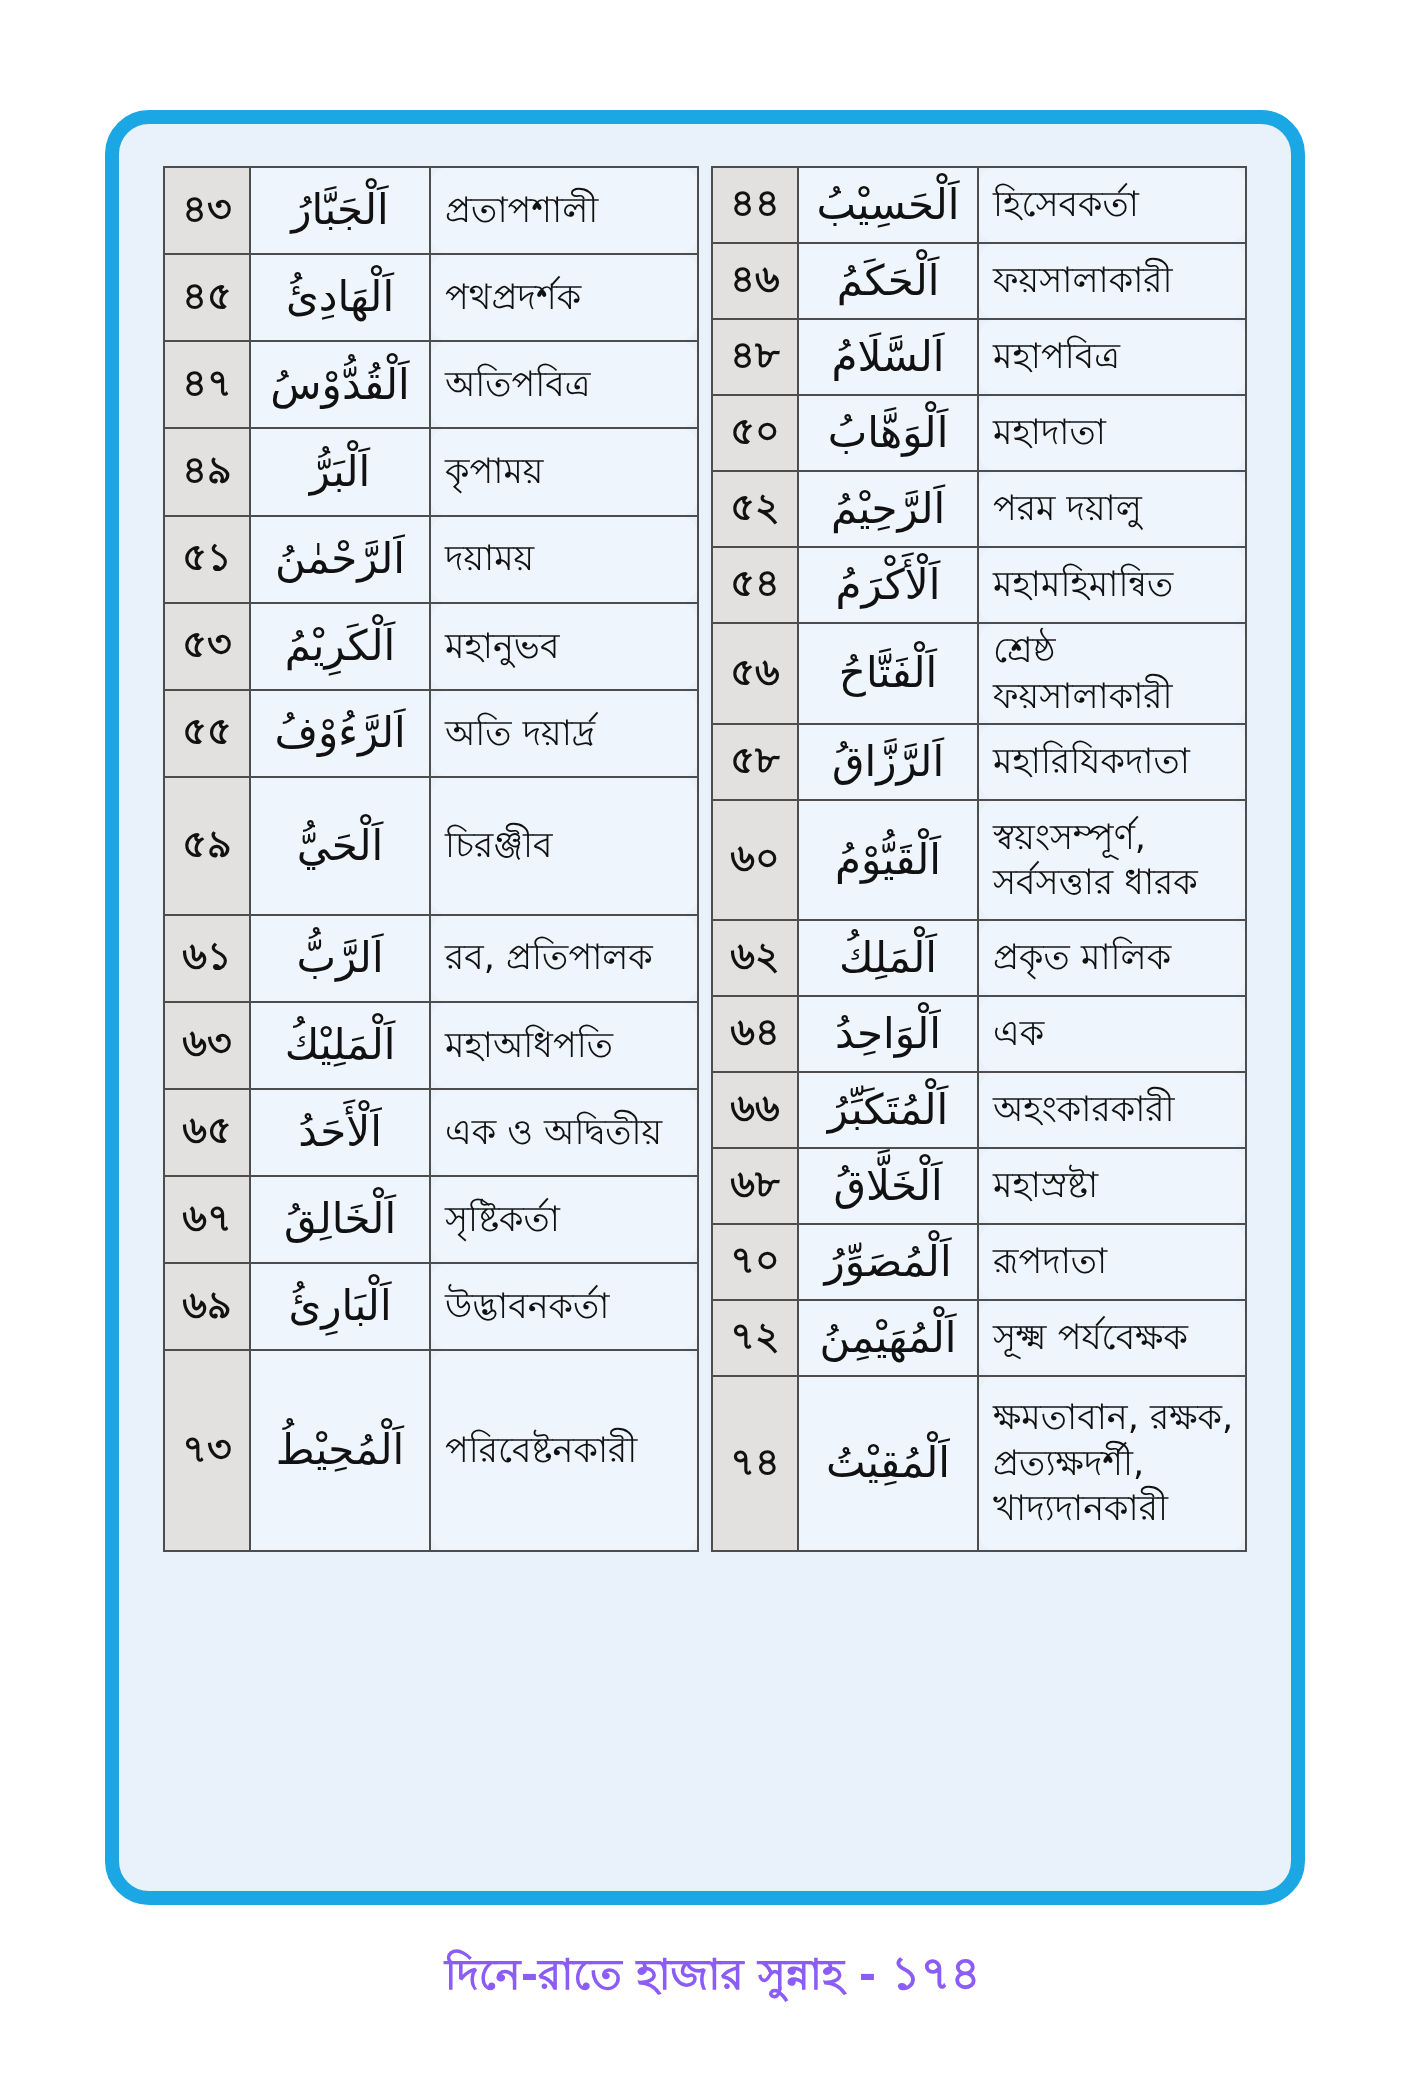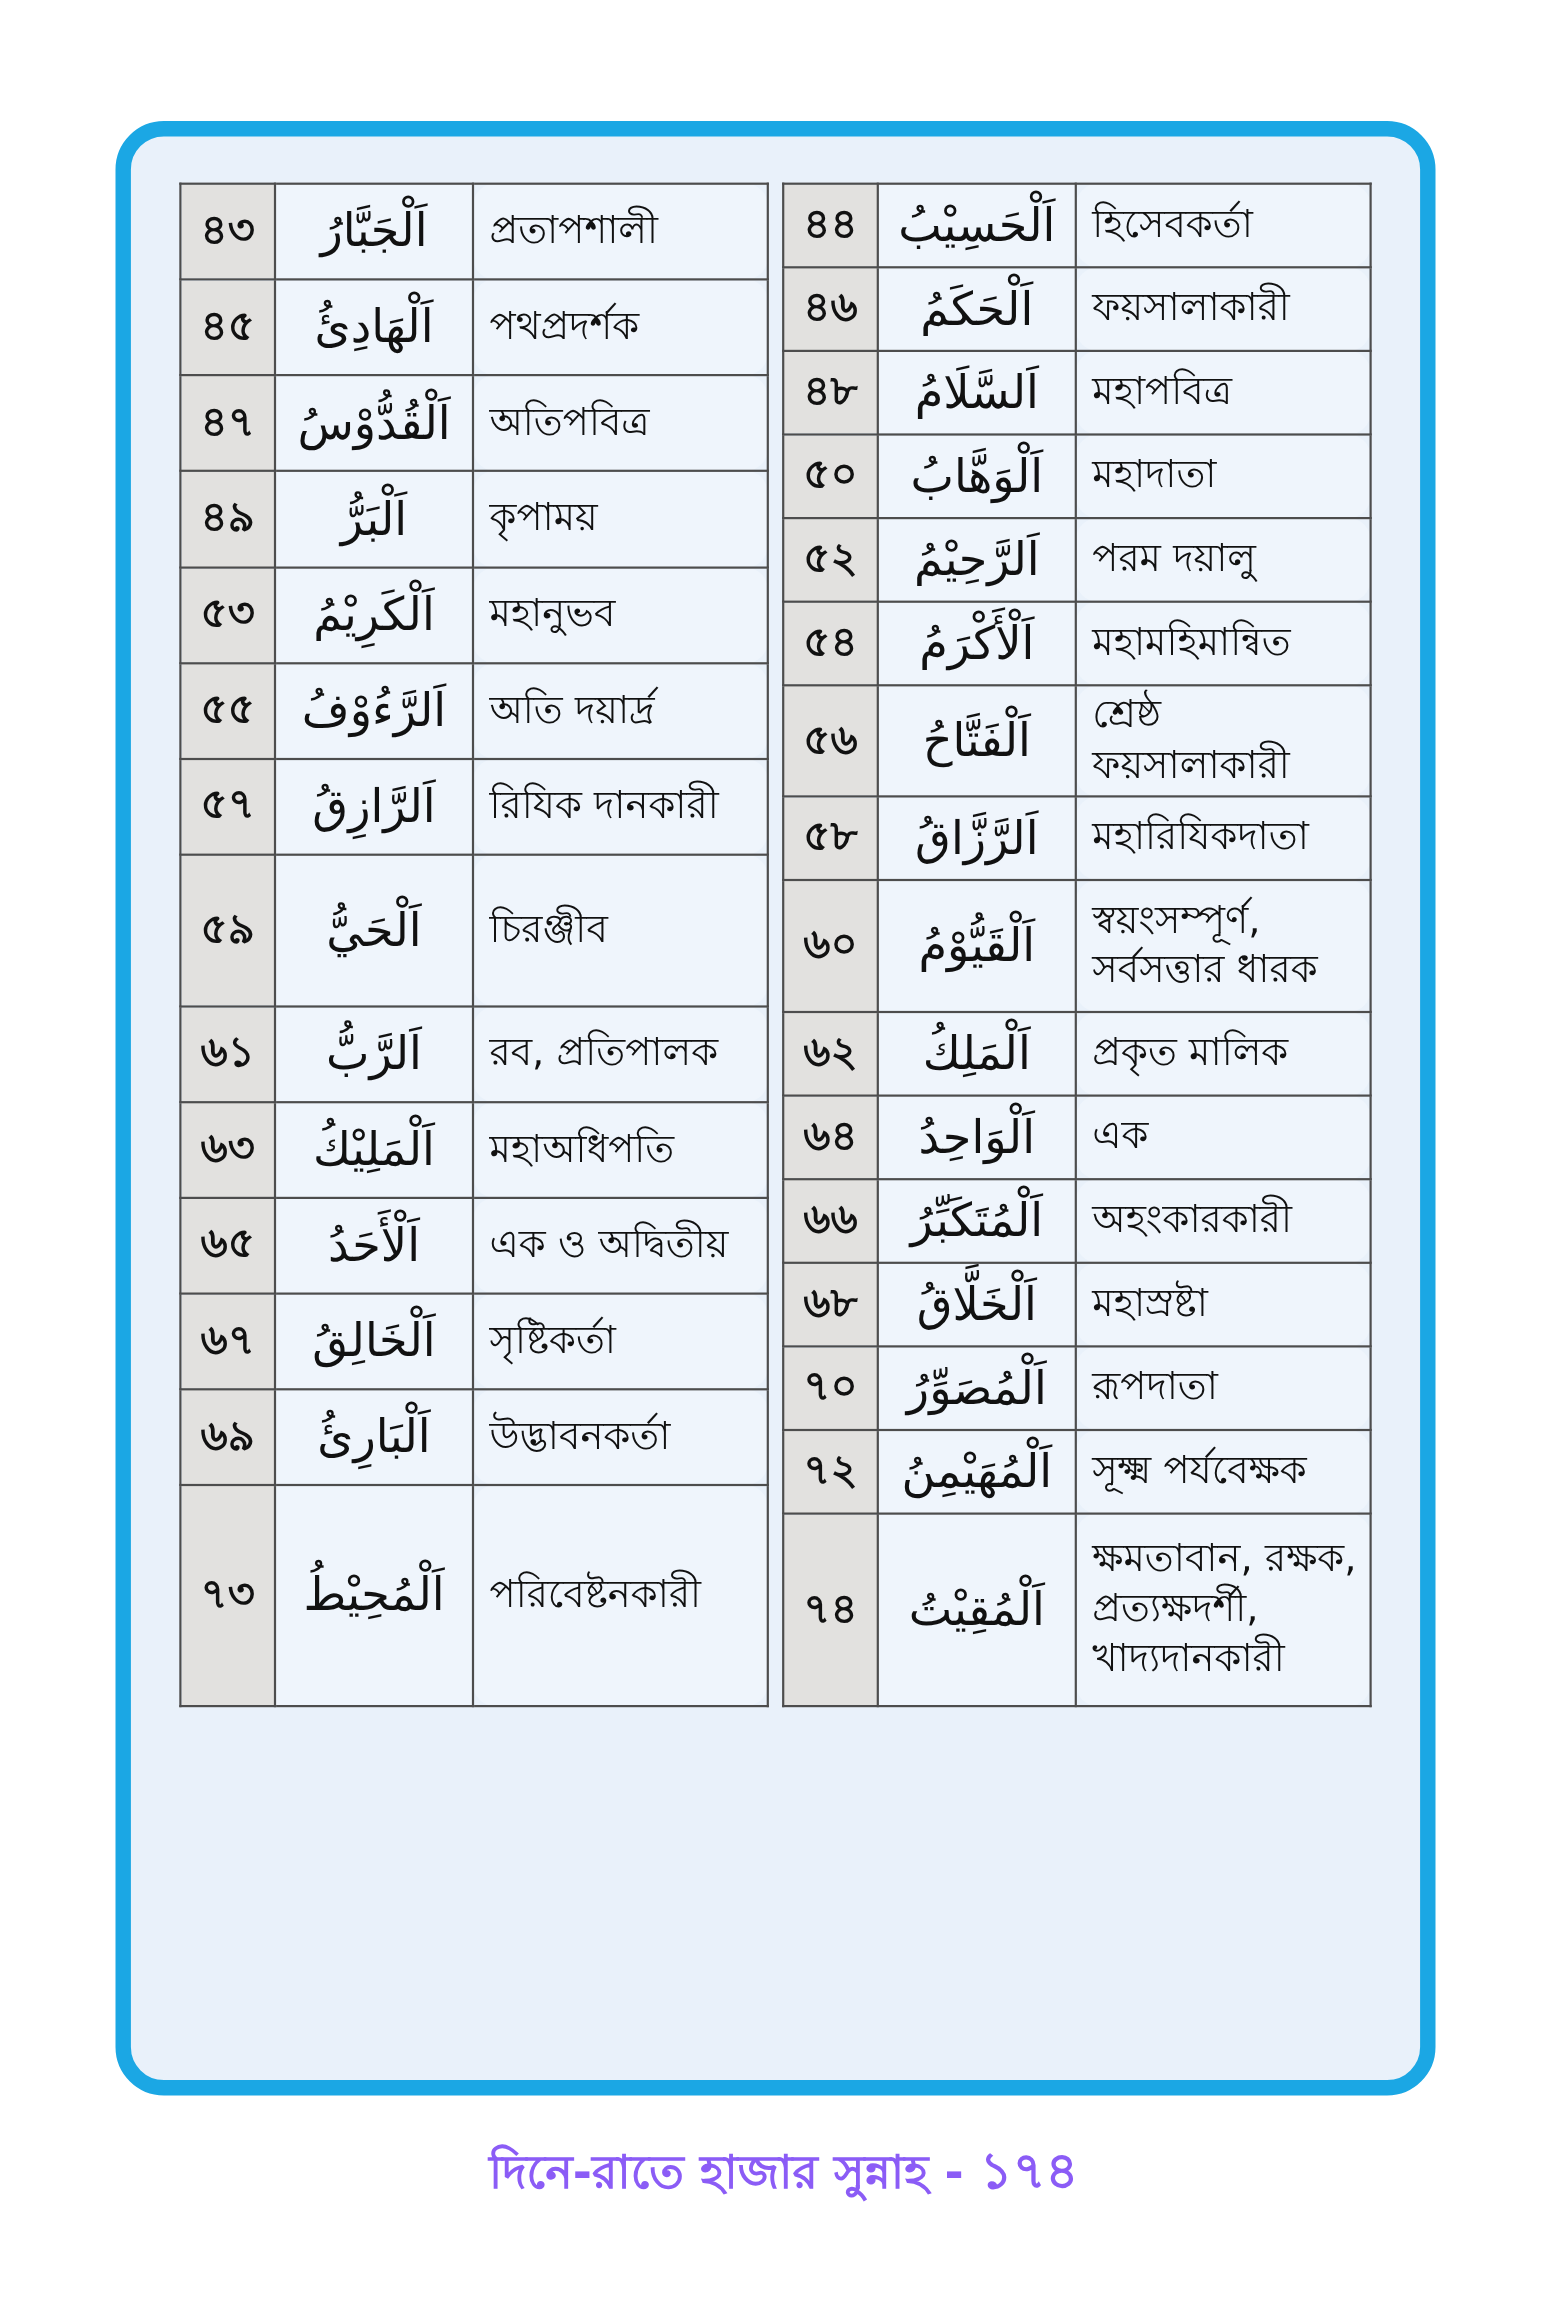--- a/index.html
+++ b/index.html
@@ -112,33 +112,33 @@
             <td class="num-cell">৪৭</td>
             <td class="arabic-cell">اَلْقُدُّوْسُ</td>
             <td class="meaning-cell">অতিপবিত্র</td>
           </tr>
           <tr>
             <td class="num-cell">৪৯</td>
             <td class="arabic-cell">اَلْبَرُّ</td>
             <td class="meaning-cell">কৃপাময়</td>
           </tr>
           <tr>
+            <td class="num-cell">৫১</td>
+            <td class="arabic-cell">اَلرَّحْمٰنُ</td>
+            <td class="meaning-cell">দয়াময়</td>
+          </tr>
+          <tr>
             <td class="num-cell">৫৩</td>
             <td class="arabic-cell">اَلْكَرِيْمُ</td>
             <td class="meaning-cell">মহানুভব</td>
           </tr>
           <tr>
             <td class="num-cell">৫৫</td>
             <td class="arabic-cell">اَلرَّءُوْفُ</td>
             <td class="meaning-cell">অতি দয়ার্দ্র</td>
-          </tr>
-          <tr>
-            <td class="num-cell">৫৭</td>
-            <td class="arabic-cell">اَلرَّازِقُ</td>
-            <td class="meaning-cell">রিযিক দানকারী</td>
           </tr>
           <tr class="tall">
             <td class="num-cell">৫৯</td>
             <td class="arabic-cell">اَلْحَيُّ</td>
             <td class="meaning-cell">চিরঞ্জীব</td>
           </tr>
           <tr>
             <td class="num-cell">৬১</td>
             <td class="arabic-cell">اَلرَّبُّ</td>
             <td class="meaning-cell">রব, প্রতিপালক</td>

